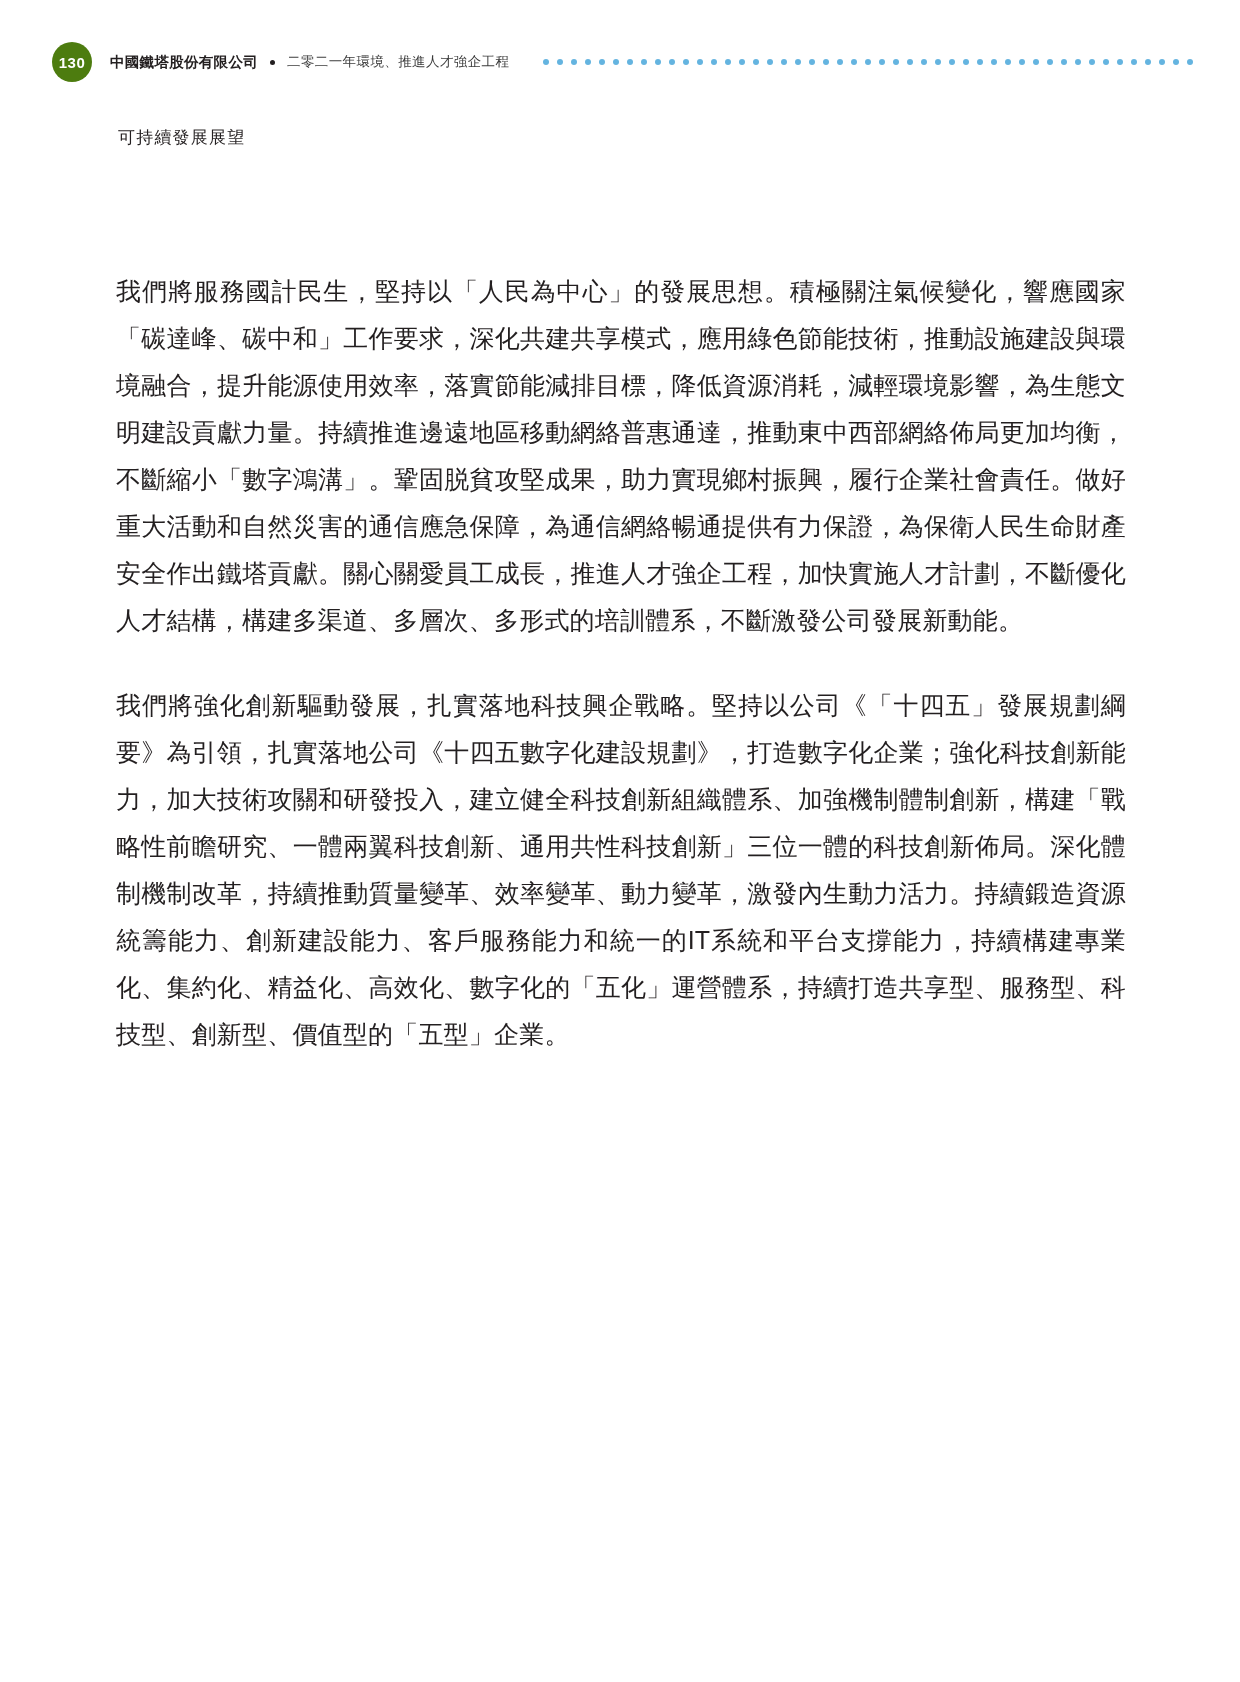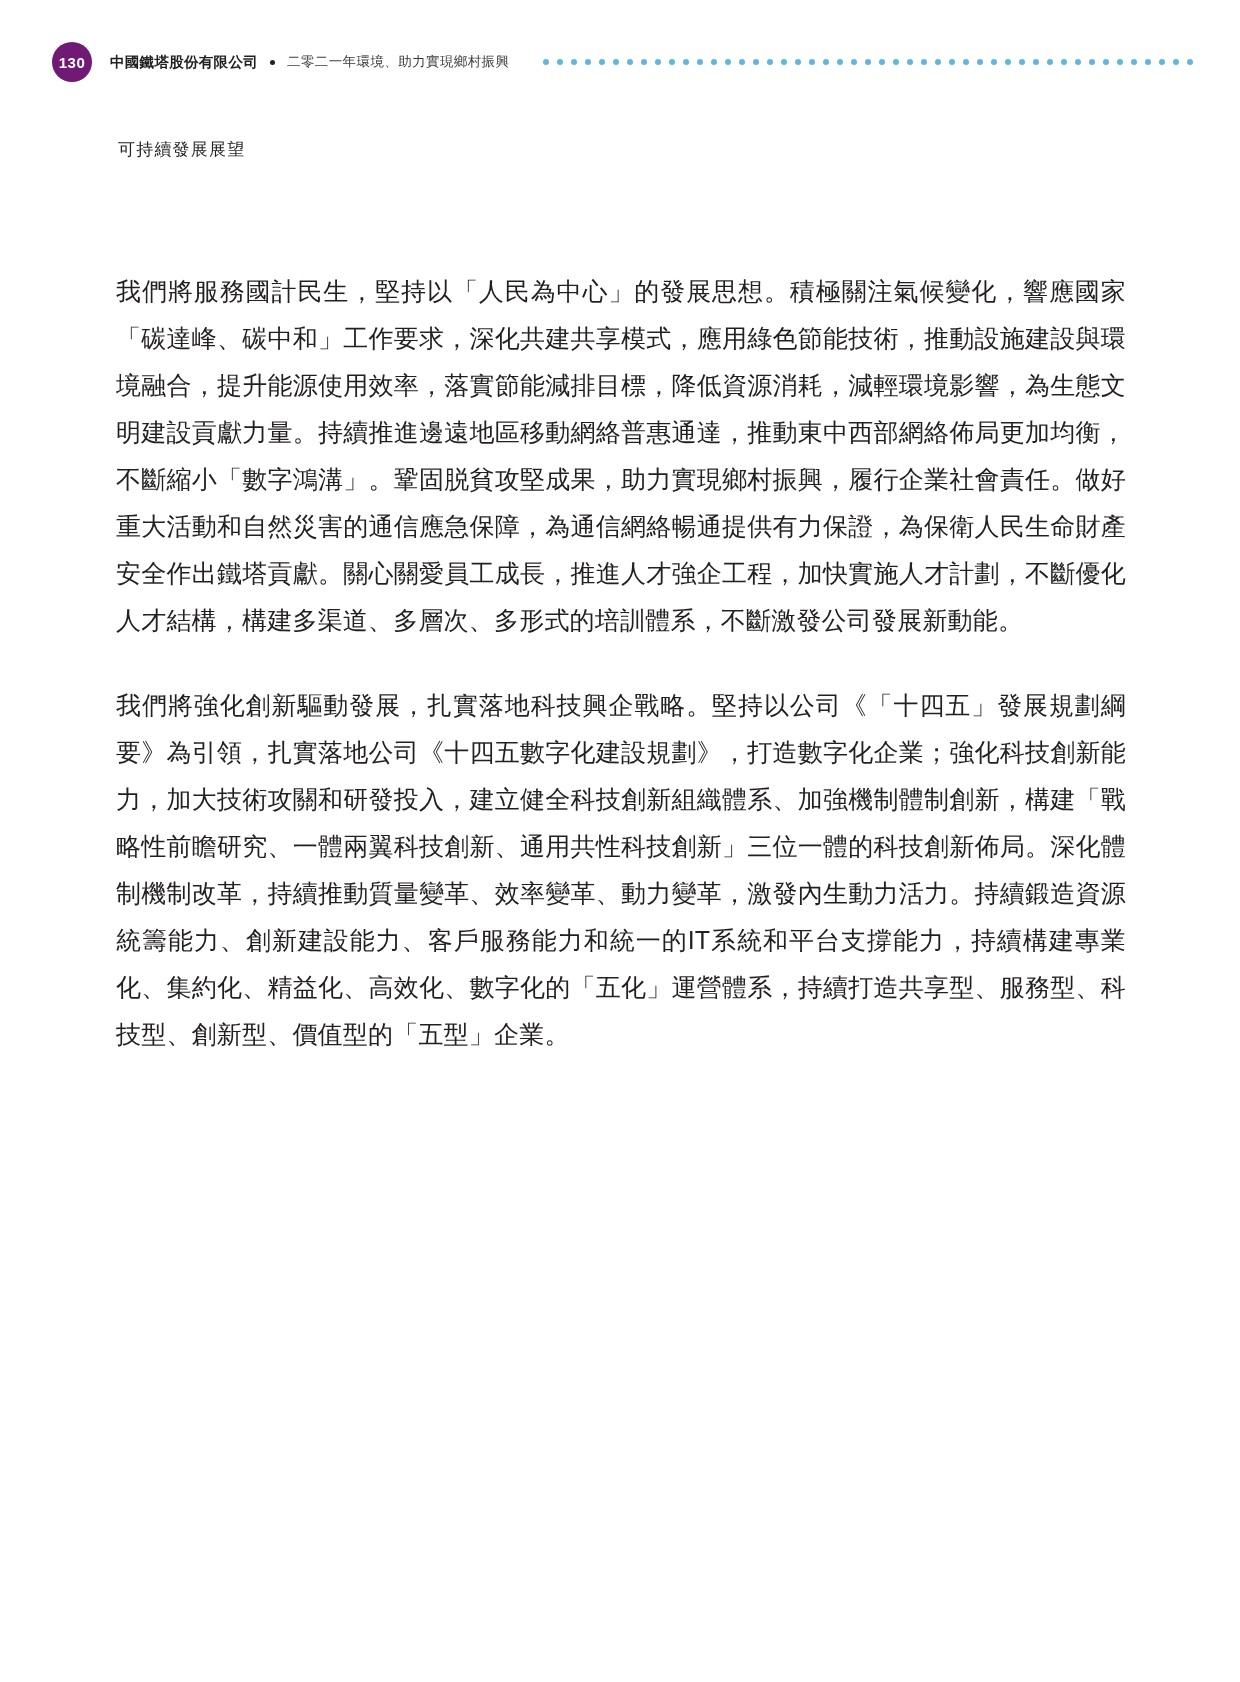--- a/index.html
+++ b/index.html
@@ -30,21 +30,21 @@
     right: 40px;
     height: 40px;
     display: flex;
     align-items: center;
   }
 
   .page-number-badge {
     width: 40px;
     height: 40px;
     border-radius: 50%;
-    background: #701a75;
+    background: #4d7c0f;
     color: #ffffff;
     font-size: 15px;
     font-weight: bold;
     display: flex;
     align-items: center;
     justify-content: center;
     letter-spacing: 0.5px;
     flex: none;
   }
 
@@ -86,21 +86,21 @@
     top: 2px;
     width: 6px;
     height: 6px;
     border-radius: 50%;
     background: #64b4e0;
   }
 
   
   .section-title {
     position: absolute;
-    top: 138px;
+    top: 126px;
     left: 118px;
     font-size: 17px;
     color: #231f20;
     letter-spacing: 1.2px;
   }
 
   
   .body-content {
     position: absolute;
     top: 268px;
@@ -123,21 +123,21 @@
 </style>
 </head>
 <body>
 
 <div class="page">
 
   <div class="header">
     <div class="page-number-badge">130</div>
     <div class="header-company">中國鐵塔股份有限公司</div>
     <div class="header-dot"></div>
-    <div class="header-report">二零二一年環境、助力實現鄉村振興</div>
+    <div class="header-report">二零二一年環境、推進人才強企工程</div>
     <div class="header-dots">
         <span class="dot" style="left: 0px; background: rgb(100, 180, 224);"></span>
         <span class="dot" style="left: 14px; background: rgb(100, 180, 224);"></span>
         <span class="dot" style="left: 28px; background: rgb(100, 180, 224);"></span>
         <span class="dot" style="left: 42px; background: rgb(100, 180, 224);"></span>
         <span class="dot" style="left: 56px; background: rgb(100, 180, 224);"></span>
         <span class="dot" style="left: 70px; background: rgb(100, 180, 224);"></span>
         <span class="dot" style="left: 84px; background: rgb(100, 180, 224);"></span>
         <span class="dot" style="left: 98px; background: rgb(100, 180, 224);"></span>
         <span class="dot" style="left: 112px; background: rgb(100, 180, 224);"></span>

